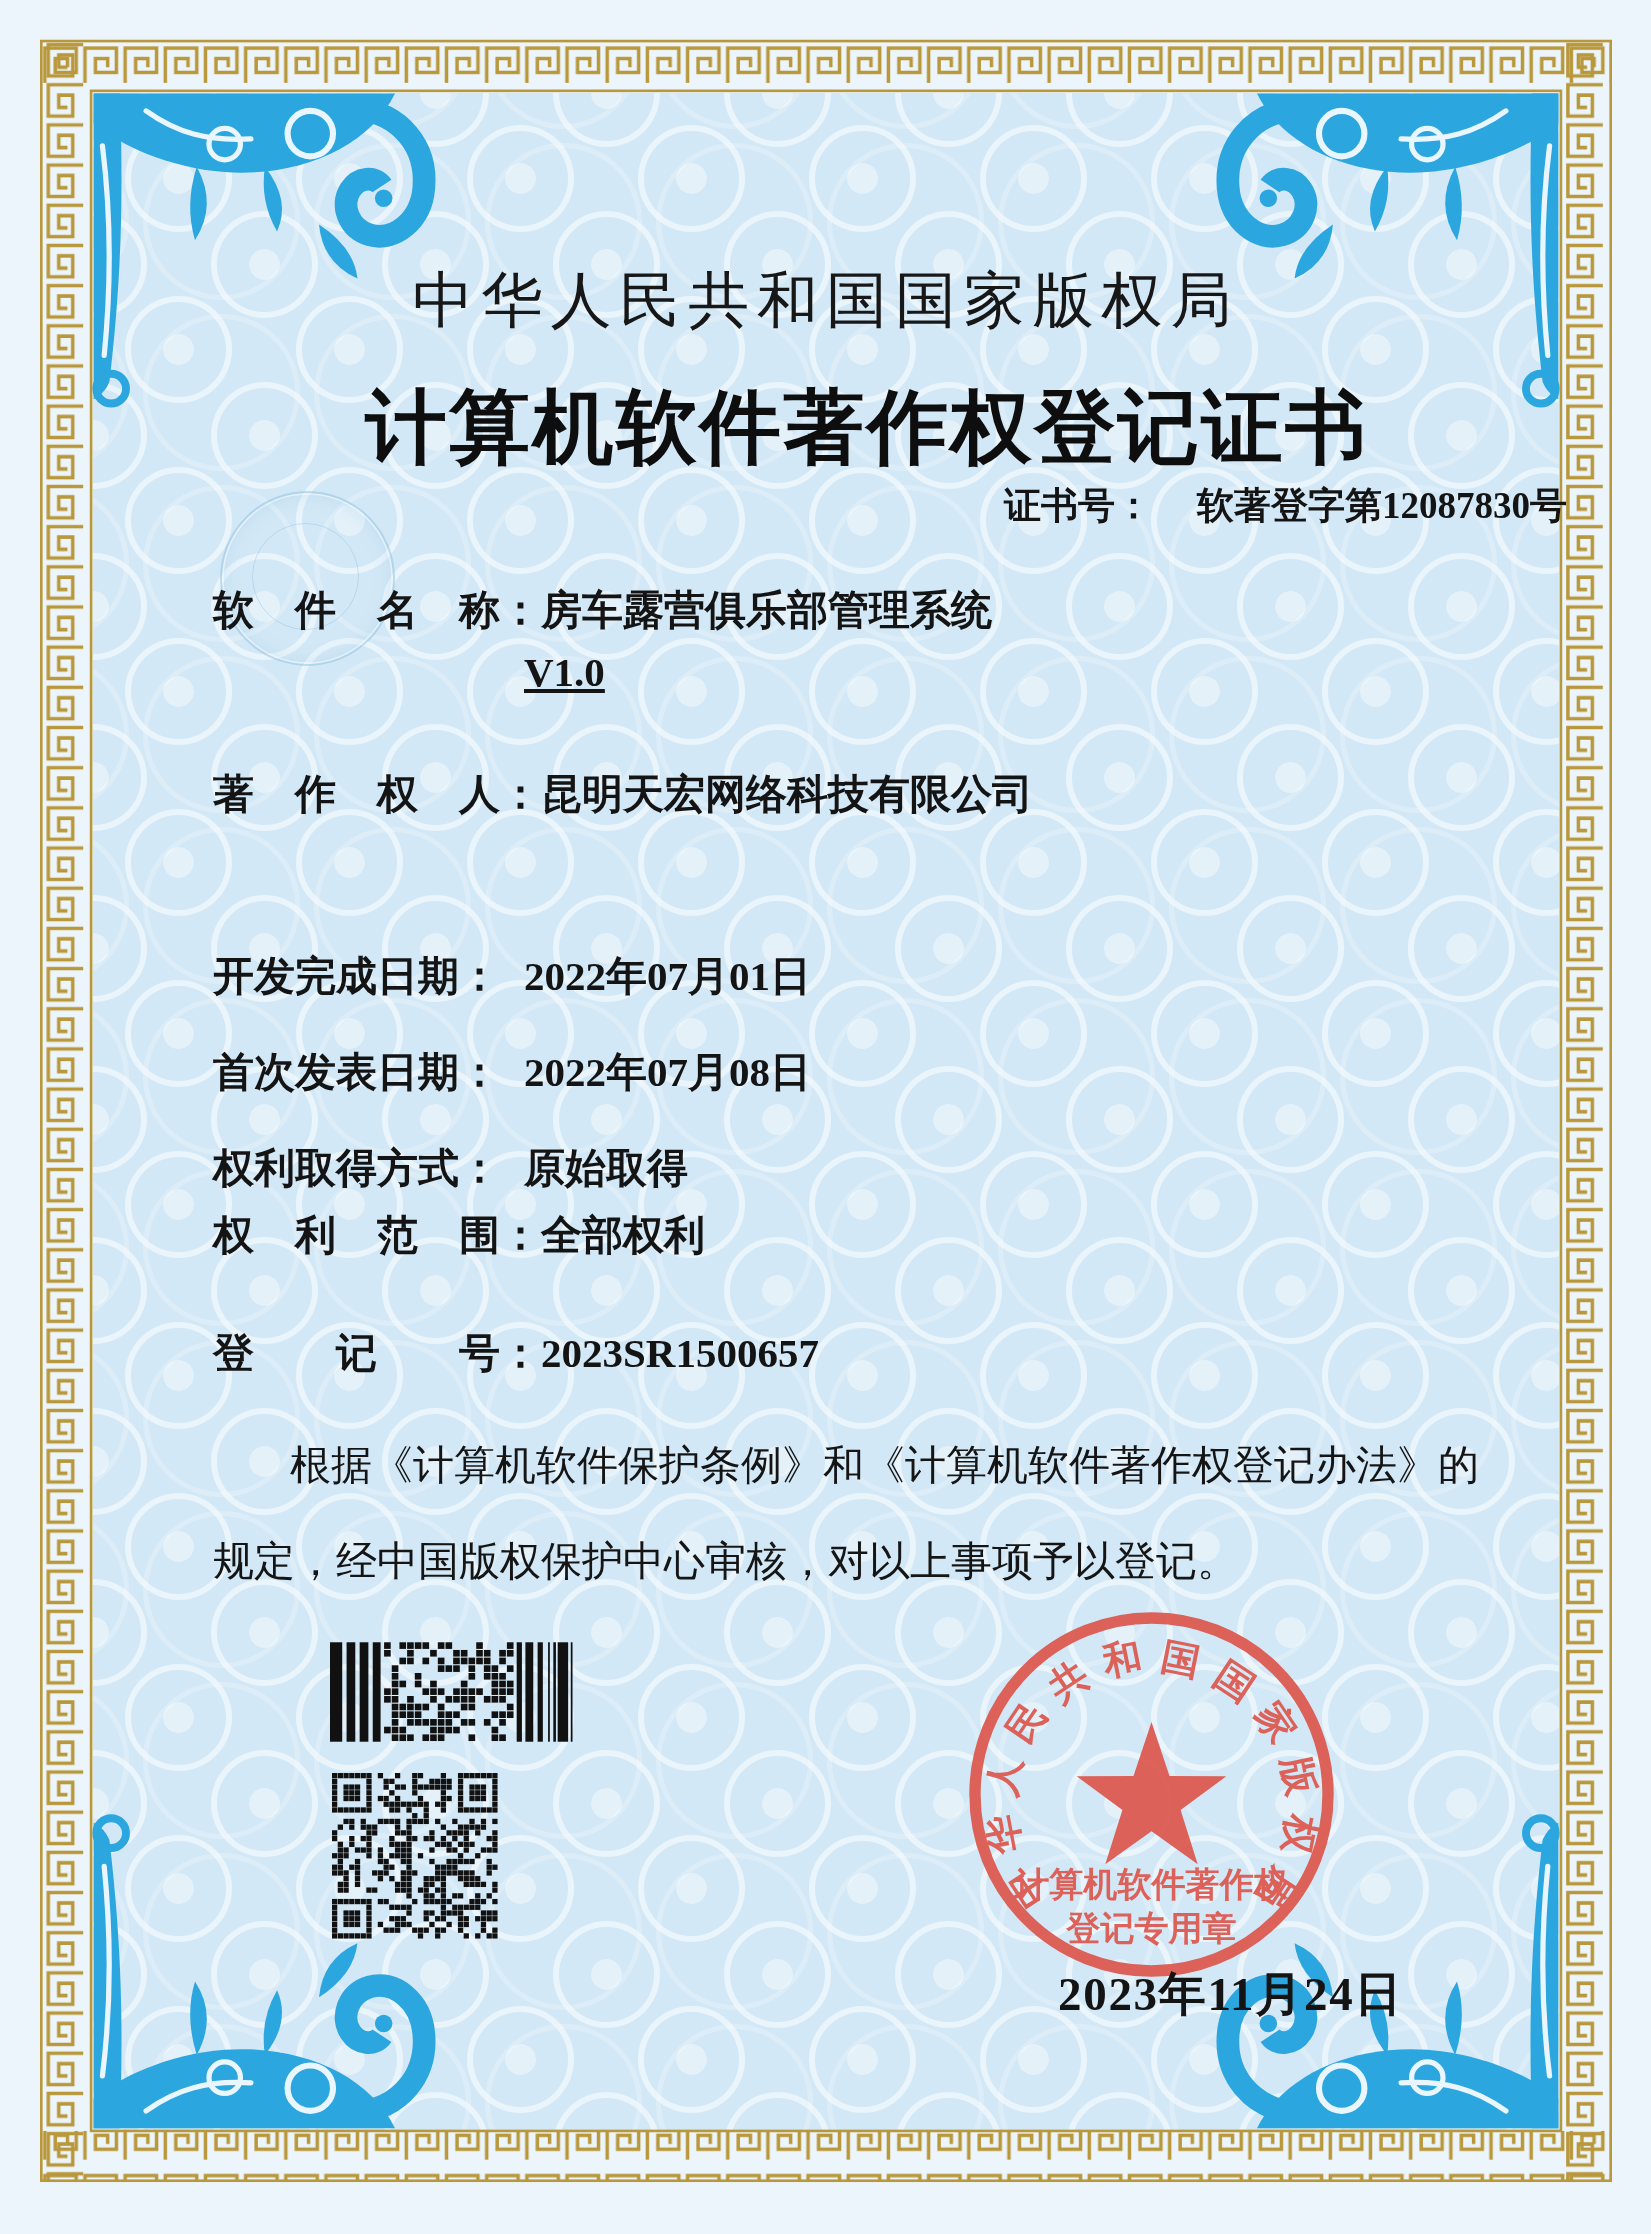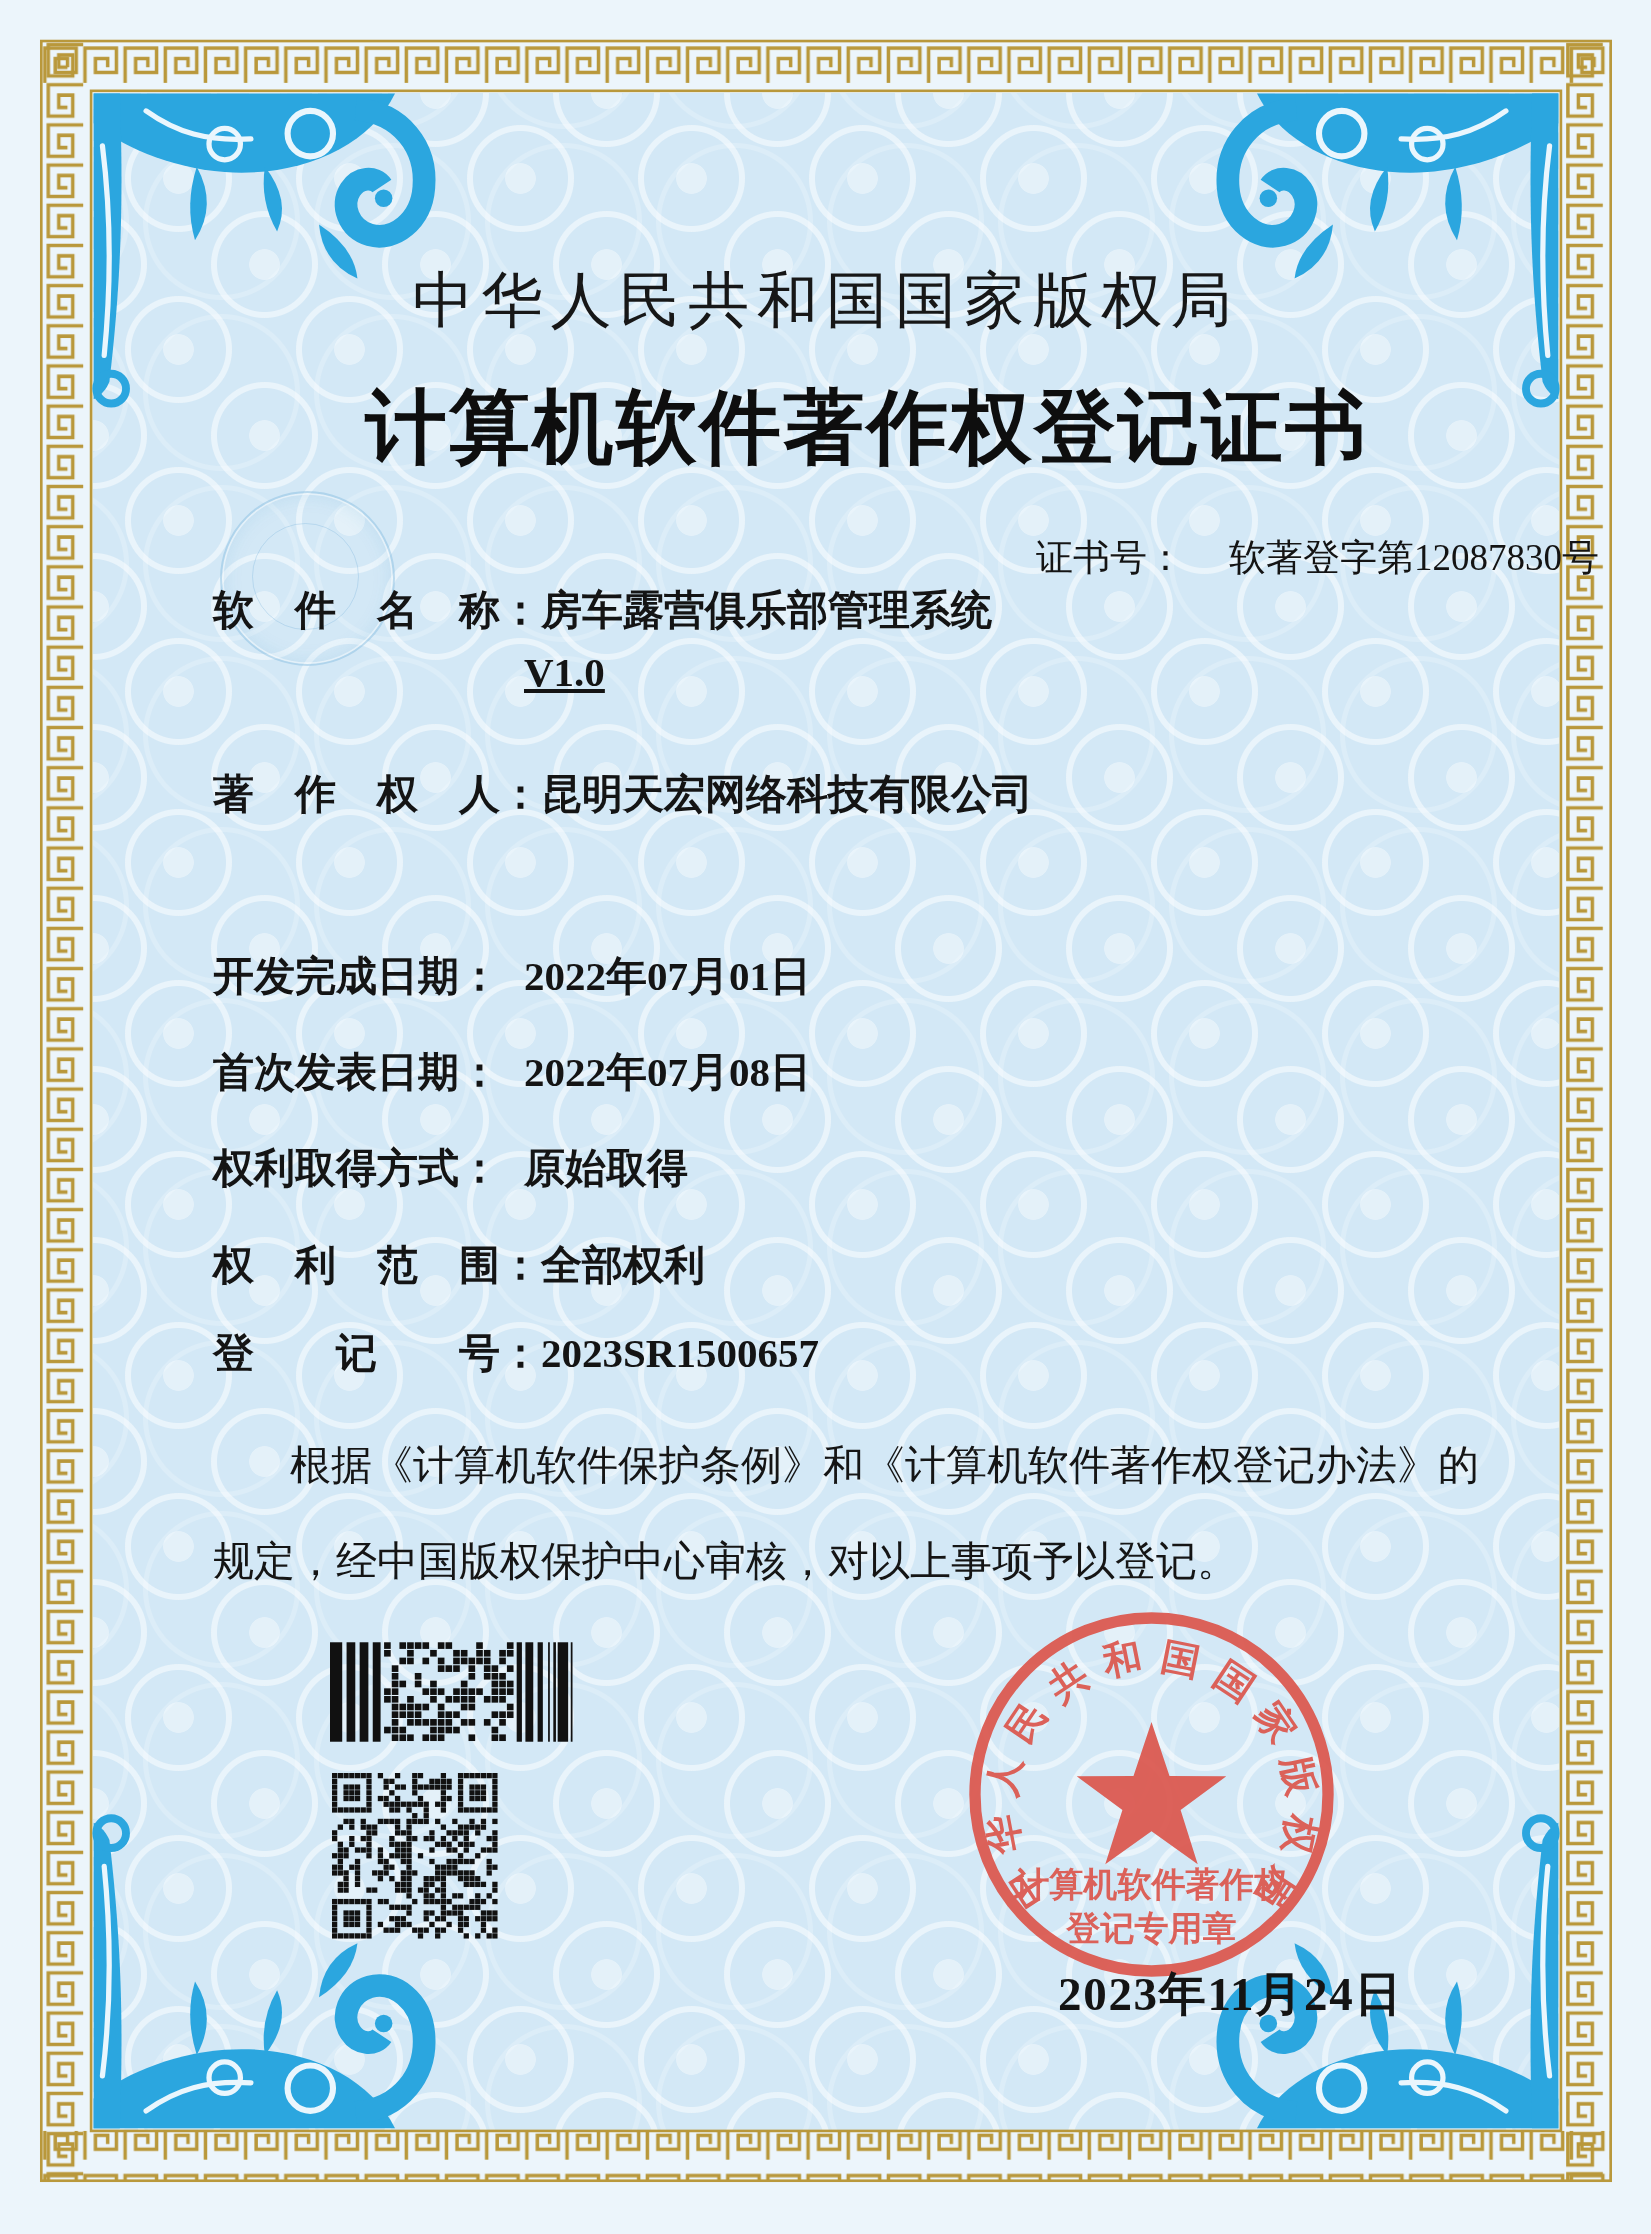--- a/index.html
+++ b/index.html
@@ -25,21 +25,21 @@
   .txt{position:absolute;z-index:5;}
   #page-title{
     left:0;top:260px;width:100%;text-align:center;
     font-size:61px;font-weight:400;letter-spacing:7.9px;color:#171717;
   }
   #page-subtitle{
     left:0;top:374px;width:100%;text-align:center;
     font-family:"Liberation Sans","DejaVu Sans",sans-serif;
     font-size:81px;font-weight:900;letter-spacing:2.6px;color:#0e0e0e;padding-left:41px;
   }
-  #cert-line{left:1004px;top:533px;font-size:37px;font-weight:400;white-space:pre;margin-left:32px;}
+  #cert-line{left:1004px;top:481px;font-size:37px;font-weight:700;white-space:pre;}
   #cert-line .gap{display:inline-block;width:45px;}
   .row{position:absolute;left:213px;z-index:5;font-size:41px;font-weight:700;white-space:pre;}
   .row .lbl{display:inline-block;min-width:311px;white-space:pre;}
   .row .val{white-space:pre;text-align:center;}
   #software-version{position:absolute;left:524px;top:648px;z-index:5;font-size:41px;font-weight:700;text-decoration:underline;}
   .bodyline{position:absolute;z-index:5;font-size:41px;font-weight:400;white-space:pre;color:#151515;}
   #body-line1{left:290px;top:1438px;}
   #body-line2{left:213px;top:1534px;}
   #emboss-ring{
     position:absolute;left:220px;top:491px;width:171px;height:171px;z-index:4;
@@ -104,21 +104,21 @@
 <div class="txt" id="page-subtitle">计算机软件著作权登记证书</div>
 
 <div class="txt" id="cert-line"><span>证书号：</span><span class="gap"></span><span>软著登字第12087830号</span></div>
 
 <div class="row" style="top:583px"><span class="lbl">软　件　名　称：</span><span class="val">房车露营俱乐部管理系统</span></div>
 <div id="software-version">V1.0</div>
 <div class="row" style="top:767px"><span class="lbl">著　作　权　人：</span><span class="val">昆明天宏网络科技有限公司</span></div>
 <div class="row" style="top:949px"><span class="lbl">开发完成日期：</span><span class="val">2022年07月01日</span></div>
 <div class="row" style="top:1045px"><span class="lbl">首次发表日期：</span><span class="val">2022年07月08日</span></div>
 <div class="row" style="top:1141px"><span class="lbl">权利取得方式：</span><span class="val">原始取得</span></div>
-<div class="row" style="top:1238px"><span class="lbl">权　利　范　围：</span><span class="val">全部权利</span></div>
+<div class="row" style="top:1208px"><span class="lbl">权　利　范　围：</span><span class="val">全部权利</span></div>
 <div class="row" style="top:1326px"><span class="lbl">登　　记　　号：</span><span class="val">2023SR1500657</span></div>
 
 <div class="bodyline" id="body-line1">根据《计算机软件保护条例》和《计算机软件著作权登记办法》的</div>
 <div class="bodyline" id="body-line2">规定，经中国版权保护中心审核，对以上事项予以登记。</div>
 
 <div id="barcode-box">
   <svg id="barcode-svg" width="246" height="100" viewBox="0 0 282 114">
       <rect x="0" y="0" width="14" height="114" fill="#111"></rect>
       <rect x="19" y="0" width="10" height="114" fill="#111"></rect>
       <rect x="34" y="0" width="10" height="114" fill="#111"></rect>

